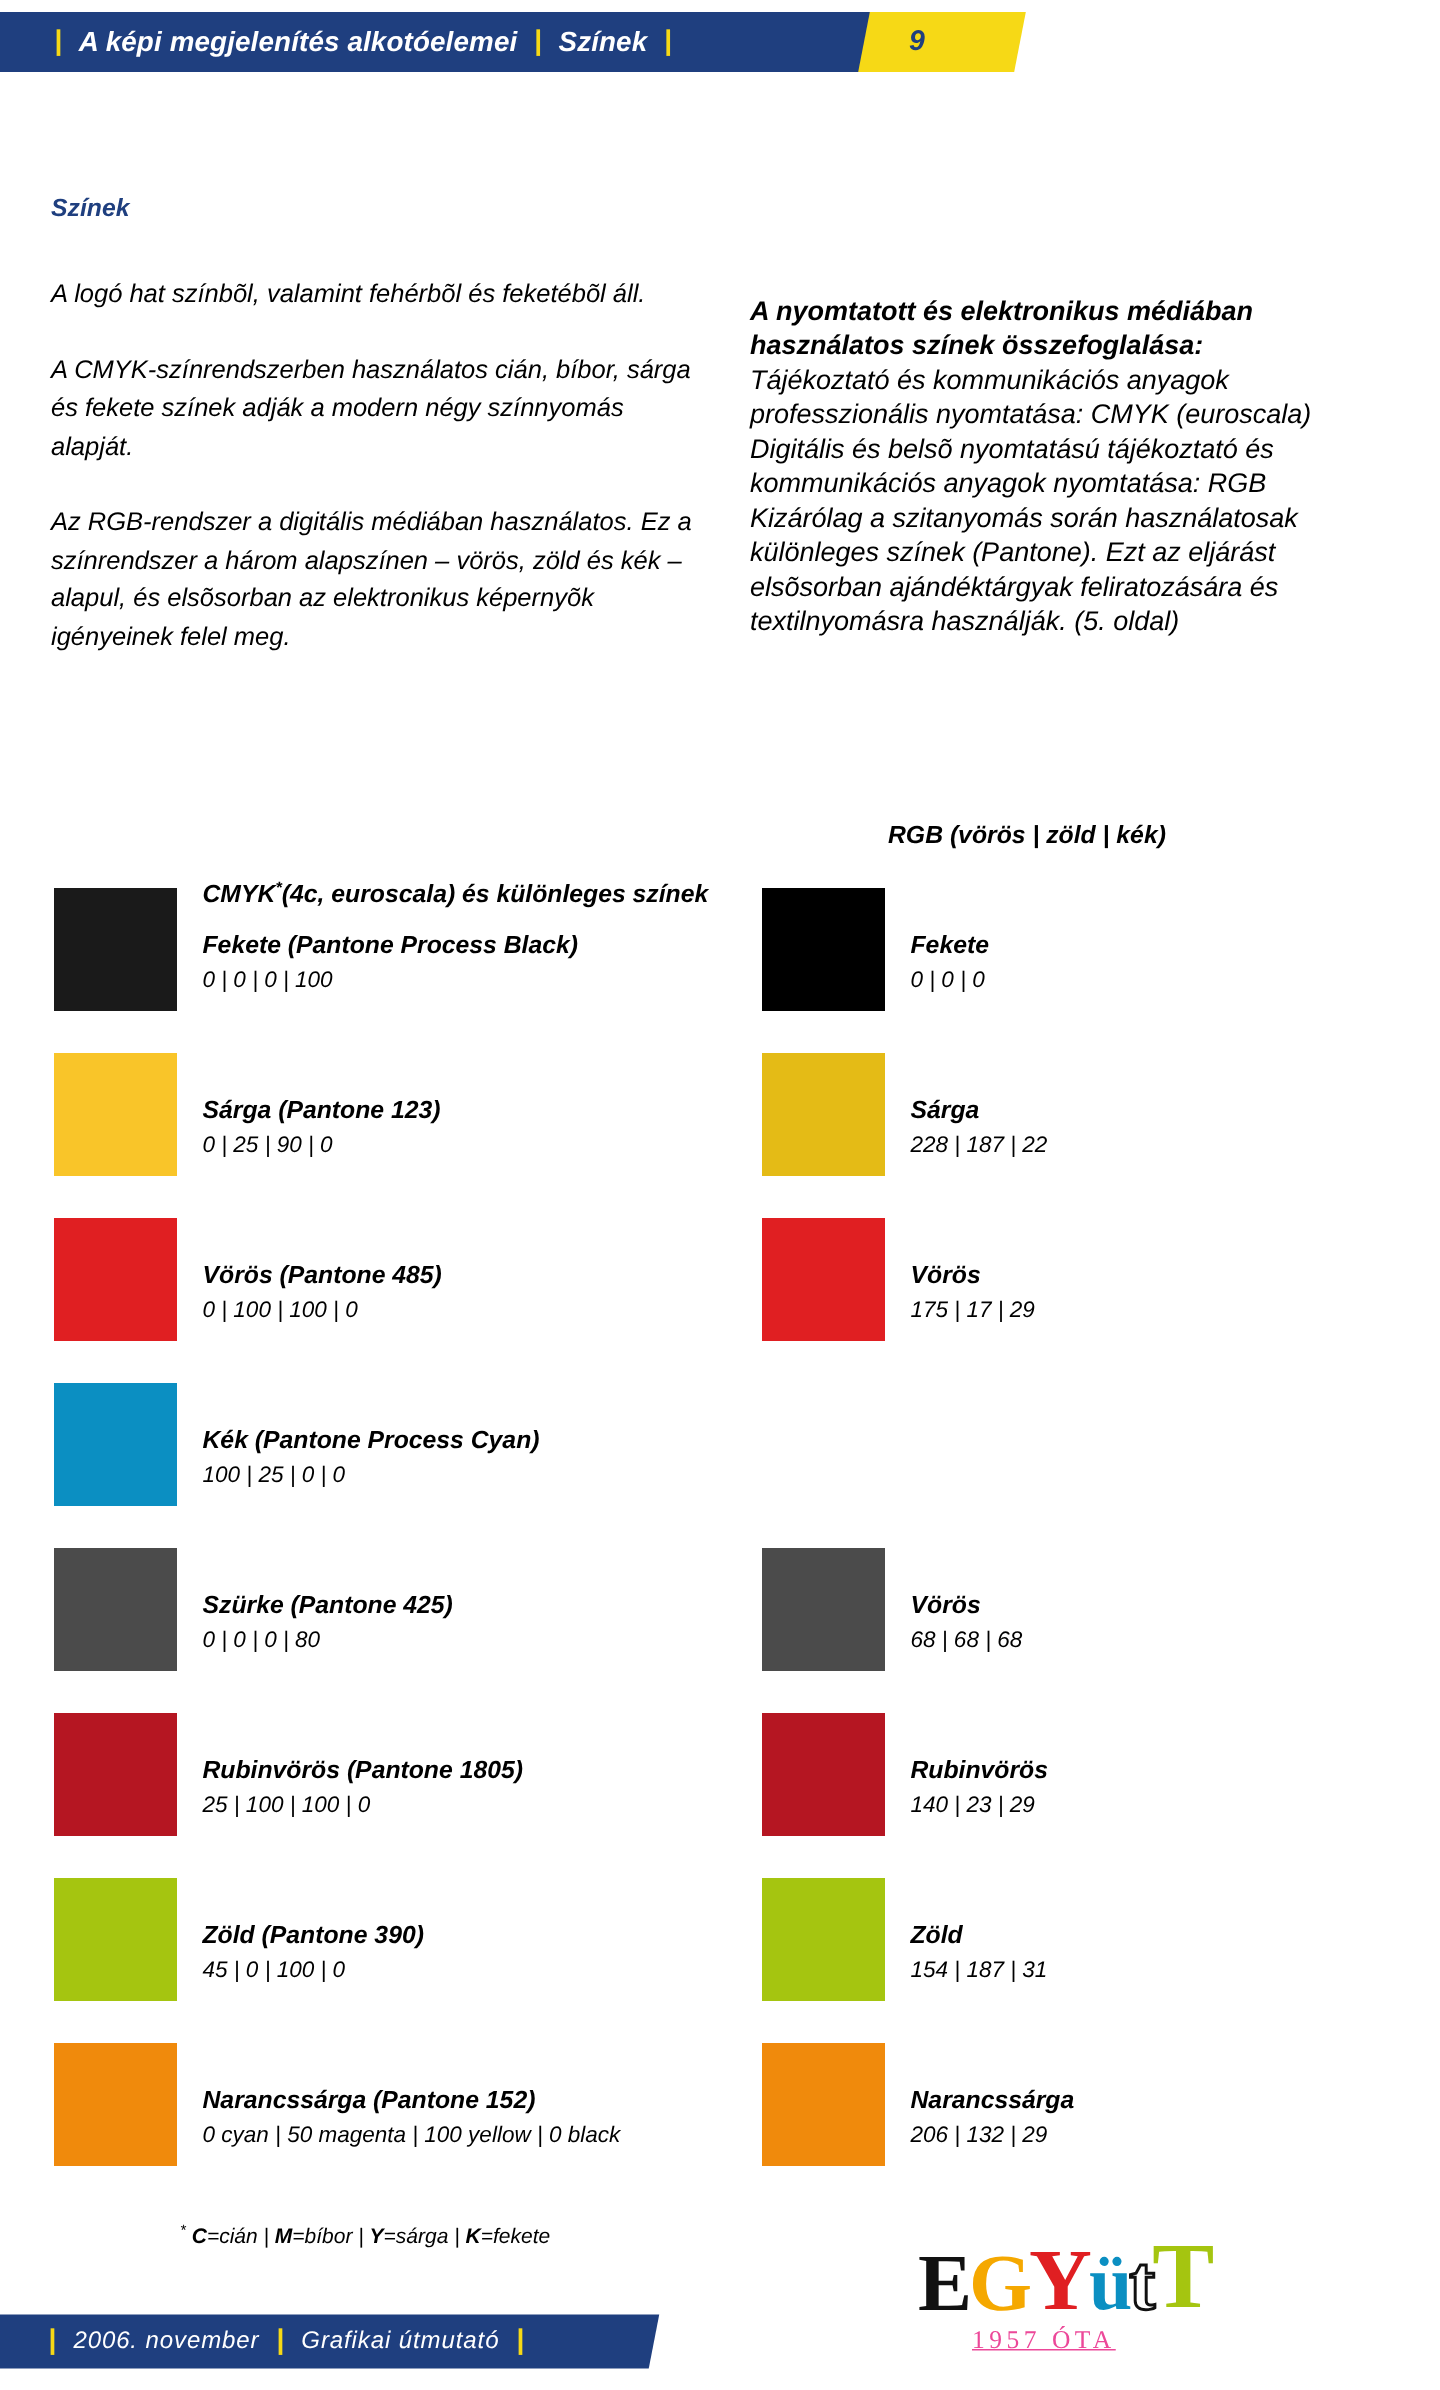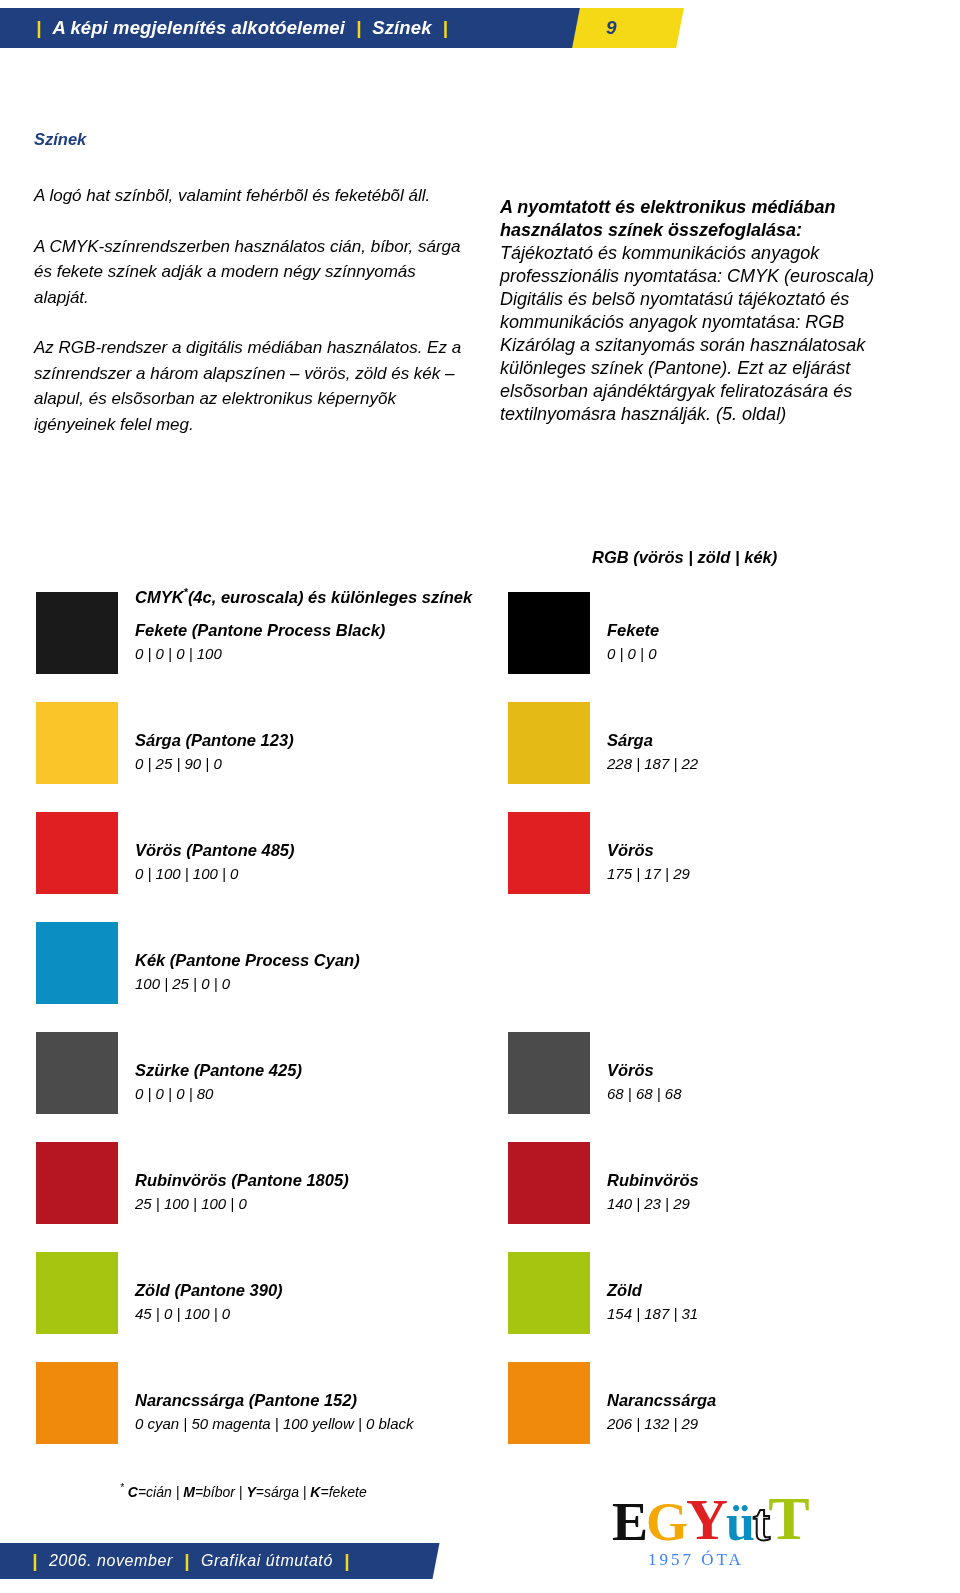--- a/index.html
+++ b/index.html
@@ -243,21 +243,22 @@
     align-items: flex-end;
     font-family: "Liberation Serif", "DejaVu Serif", serif;
   }
   .logo-tag {
     position: absolute;
     left: 36px;
     top: 63px;
     font-family: "Liberation Serif", "DejaVu Serif", serif;
     font-size: 17px;
     letter-spacing: 3px;
-    color: #3b82f6;
+    color: #ec4899;
+    text-decoration: underline;
   }
 </style>
 </head>
 <body>
 
 <div class="header">
   <div class="header-blue"></div>
   <div class="header-yellow"></div>
   <div class="header-inner">
     <div class="header-text">

